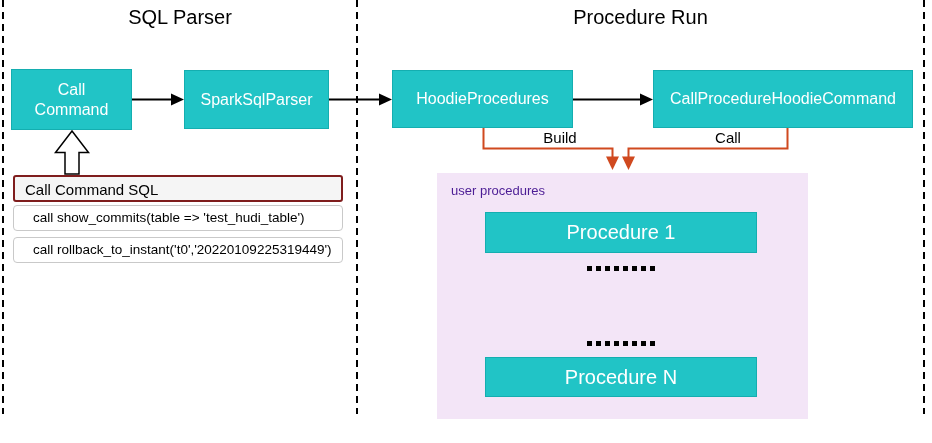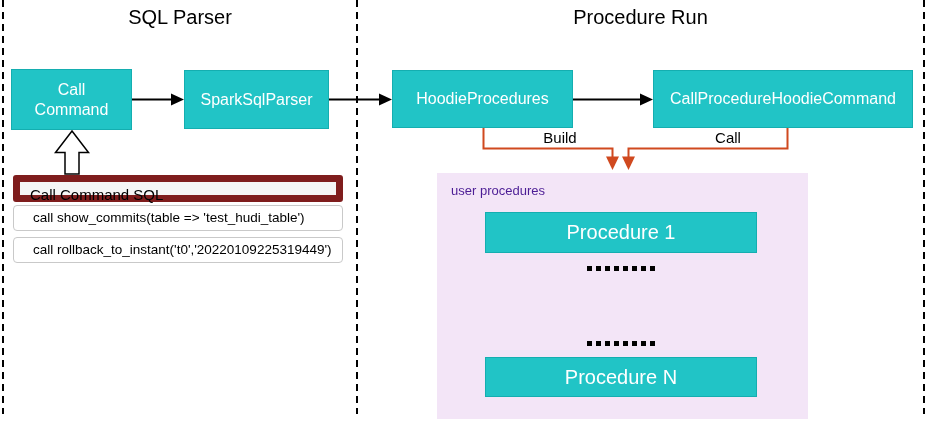--- a/index.html
+++ b/index.html
@@ -36,21 +36,21 @@
     position: absolute; z-index: 3; top: 129px;
     width: 70px; text-align: center; font-size: 15px; color: #000;
   }
   #label-build { left: 525px; }
   #label-call  { left: 693px; }
 
   
   .sql-header {
     position: absolute; z-index: 2; left: 13px; top: 175px;
     width: 330px; height: 27px; box-sizing: border-box;
-    background: #F5F5F5; border: 7px solid #7f1d1d; border-radius: 3px;
+    background: #F5F5F5; border: 2px solid #7f1d1d; border-radius: 3px;
     font-size: 15px; line-height: 25px; padding-left: 10px; color: #000;
   }
   .sql-row {
     position: absolute; z-index: 2; left: 13px;
     width: 330px; height: 26px; box-sizing: border-box;
     background: #fff; border: 1px solid #C9C9C9; border-radius: 4px;
     font-size: 13.5px; line-height: 24px; padding-left: 19px; color: #000;
     white-space: nowrap;
   }
   #sql-row-0 { top: 205px; }

